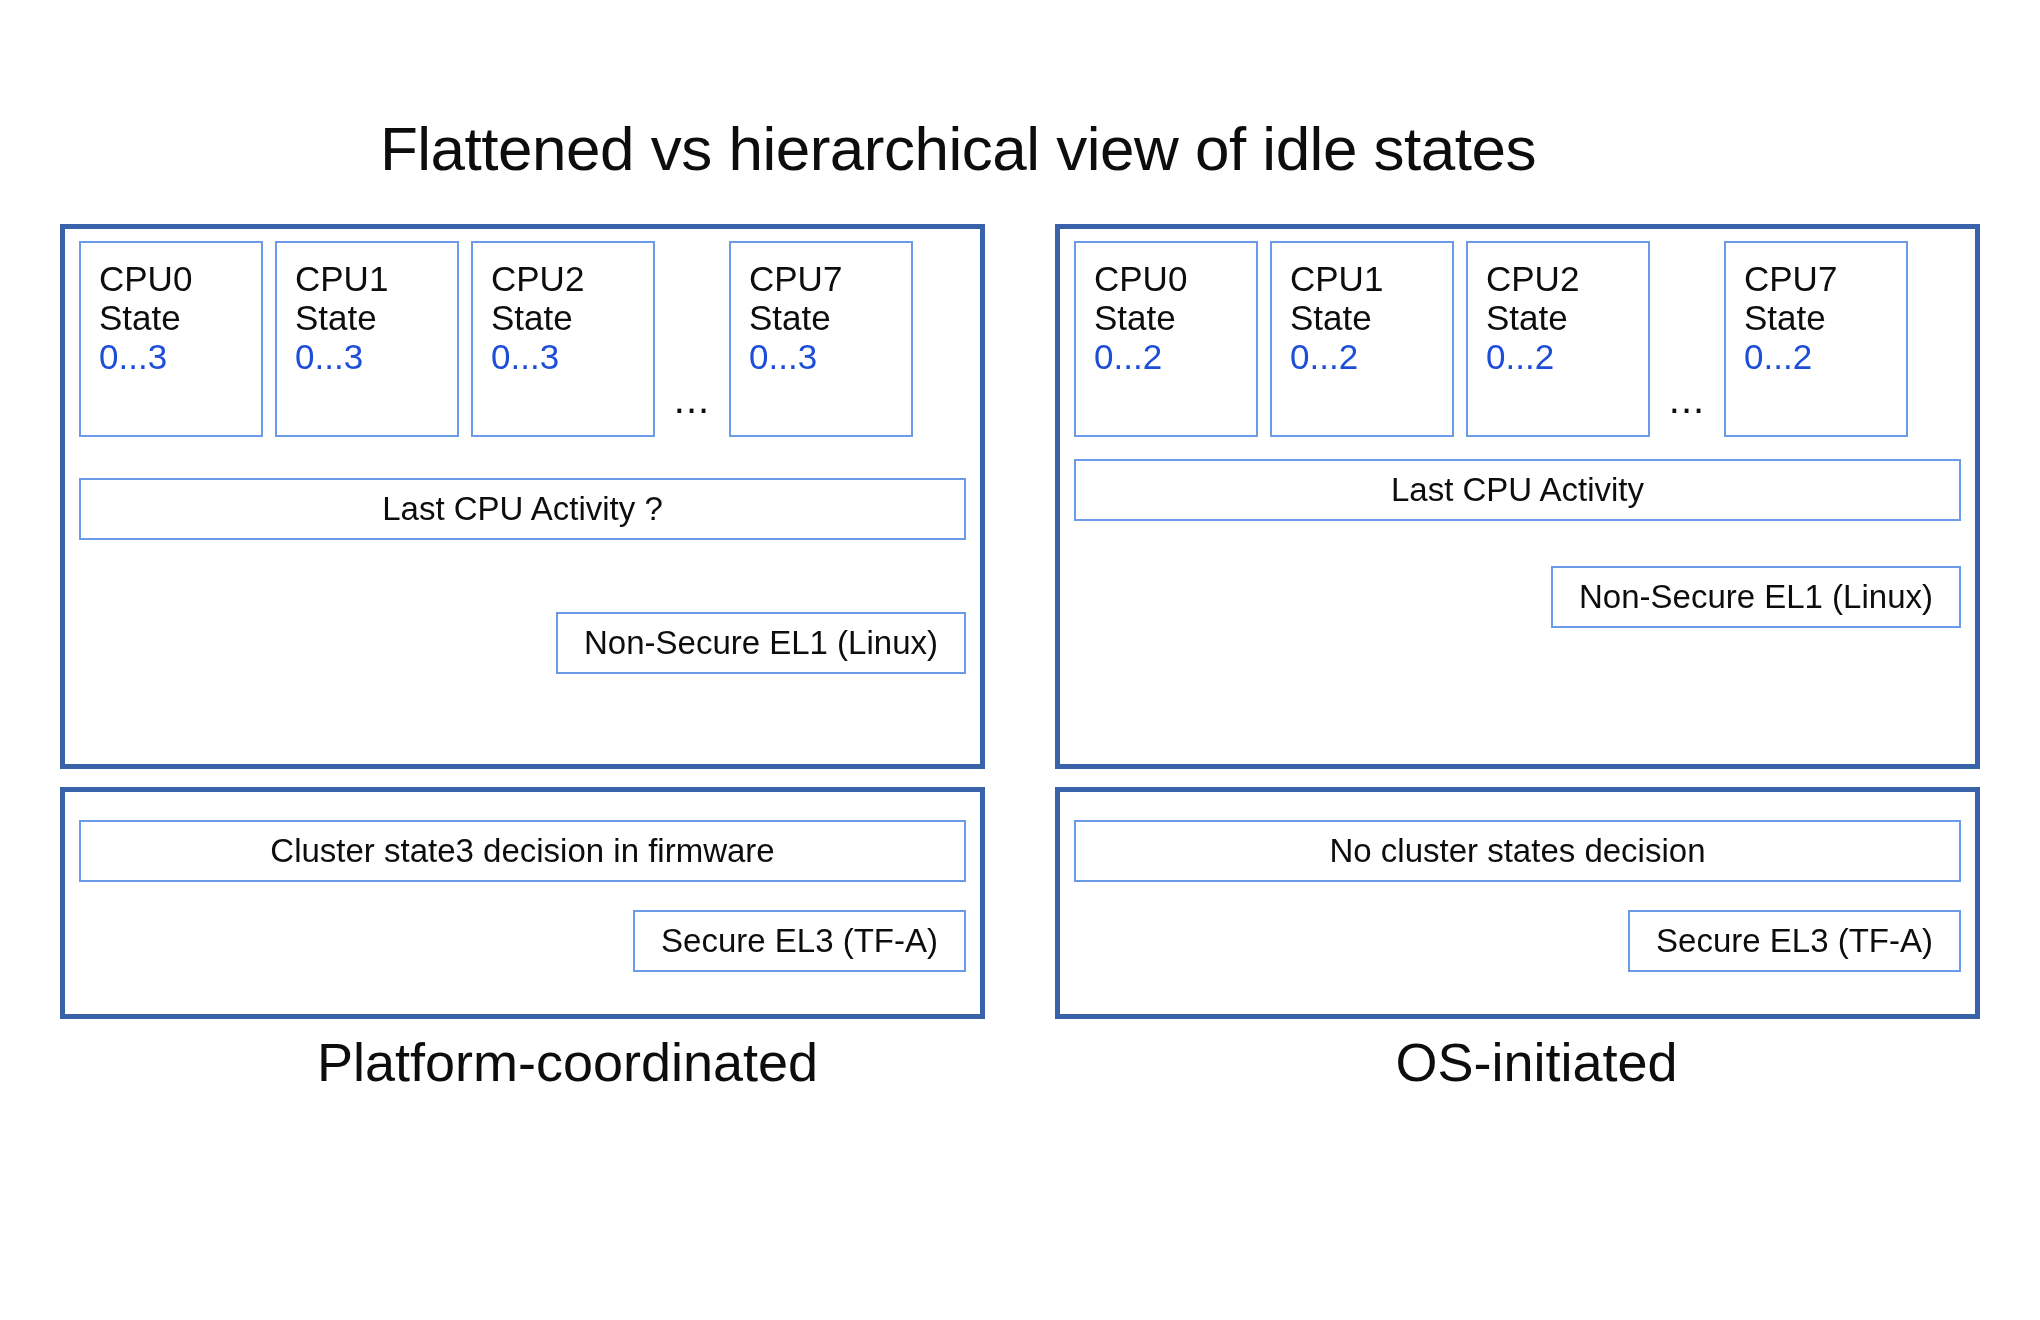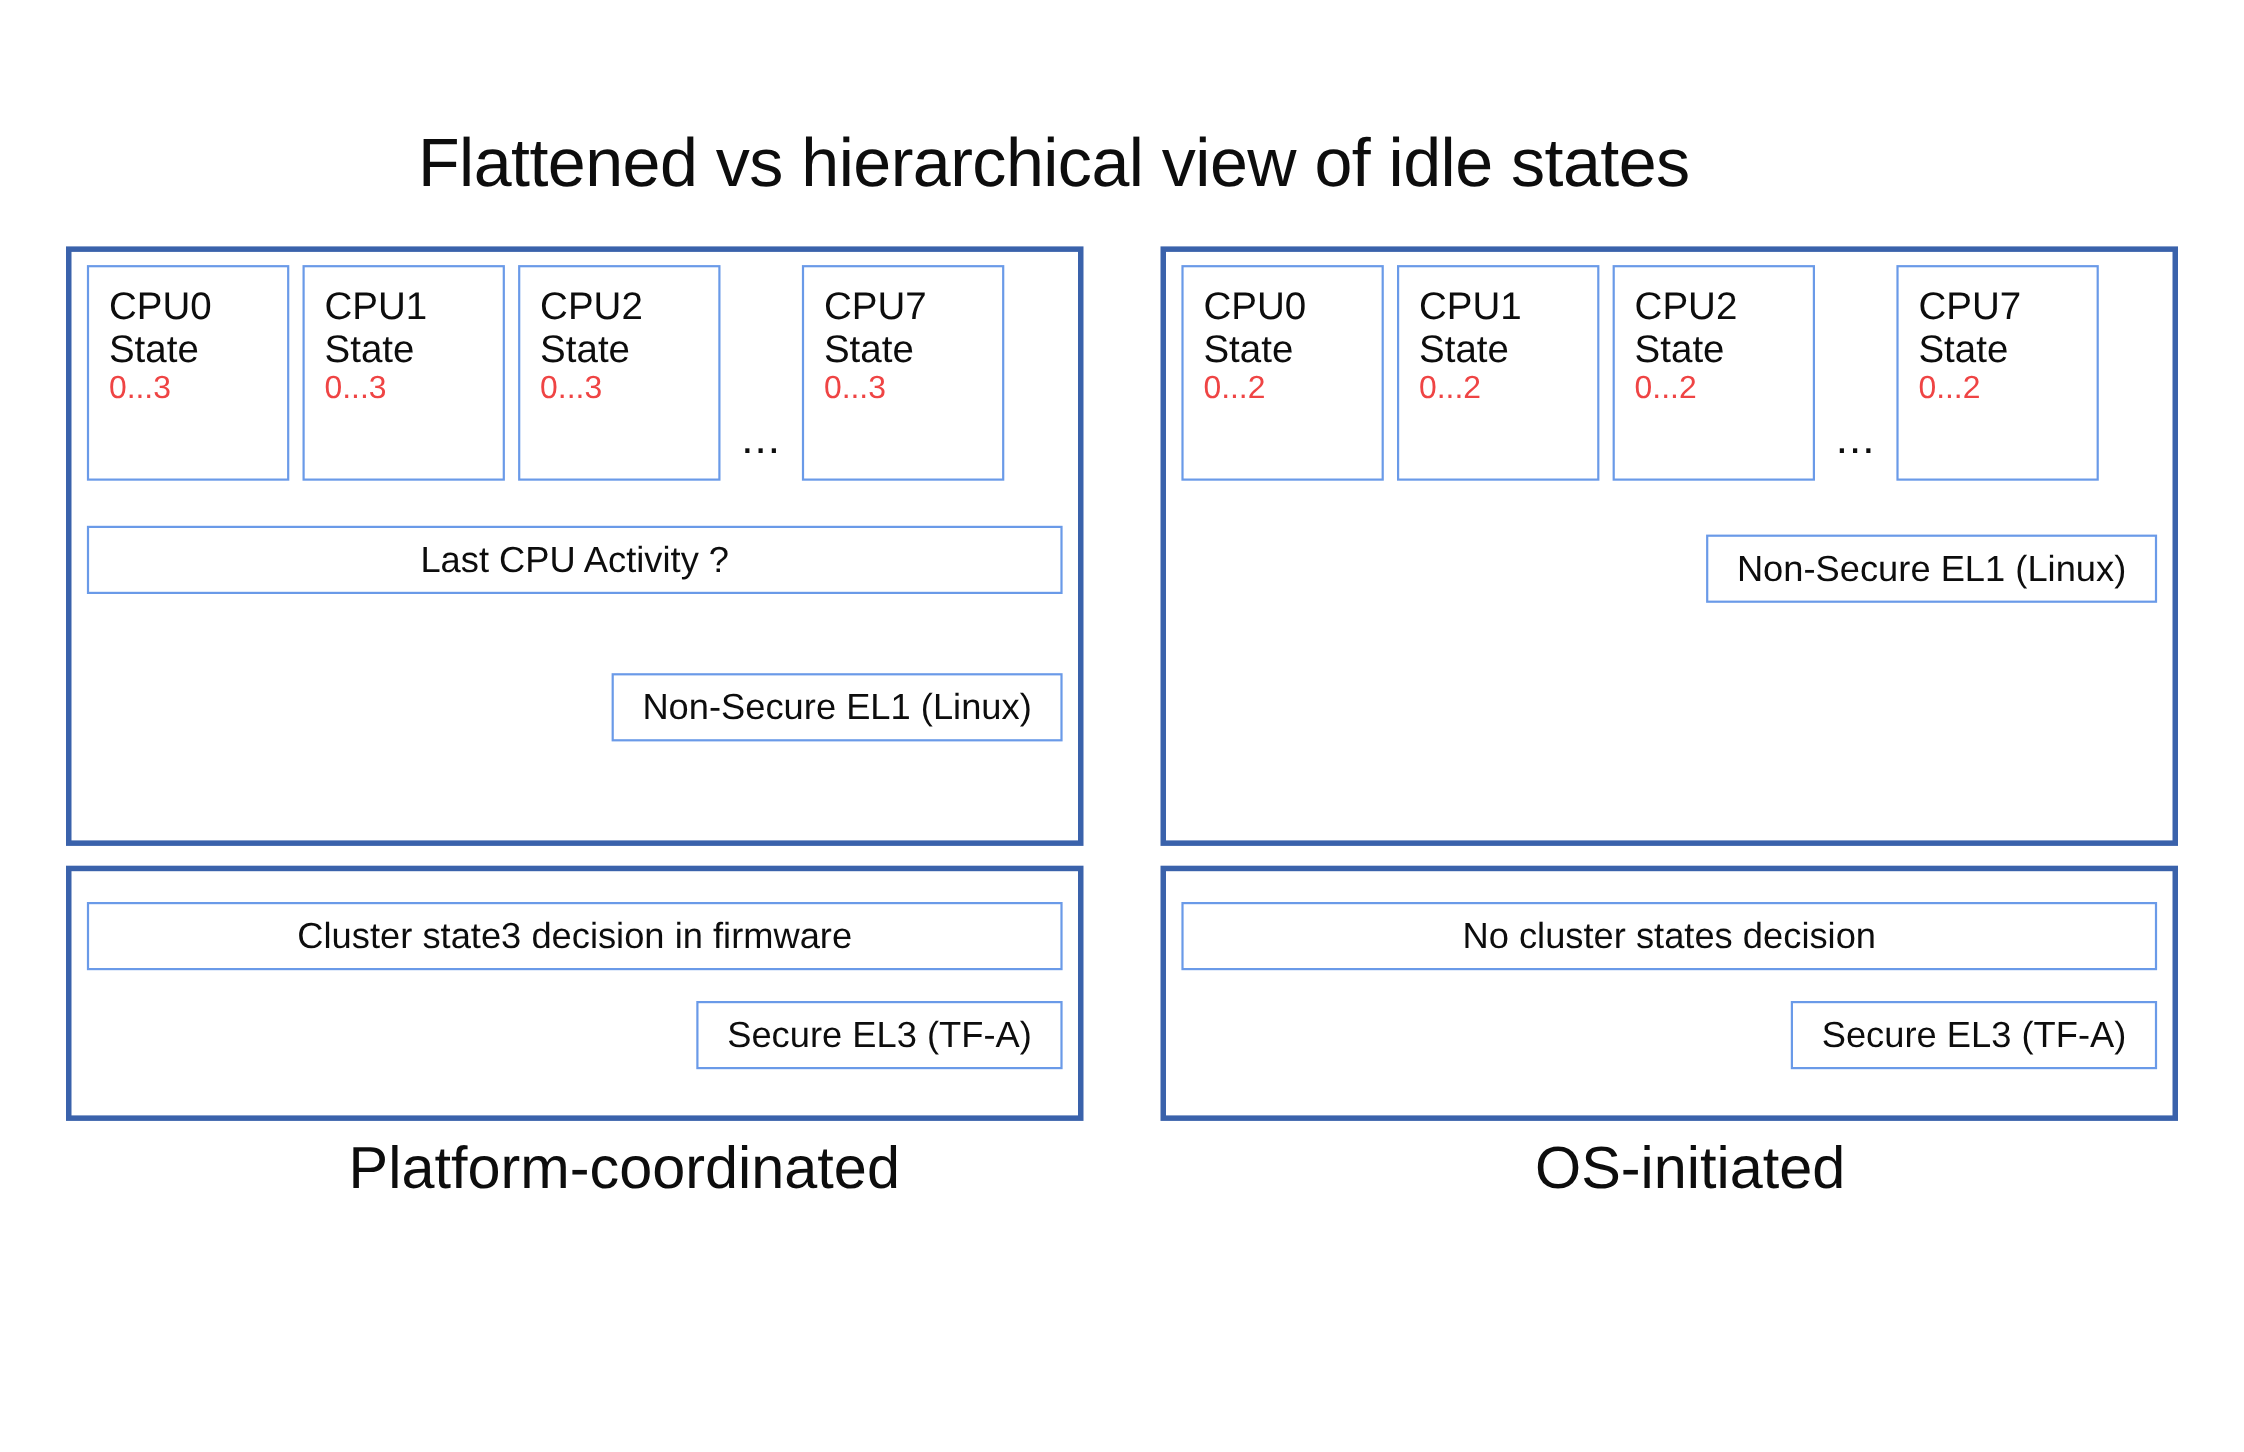--- a/index.html
+++ b/index.html
@@ -84,23 +84,23 @@
     font-size: 35px;
     line-height: 1.05;
     color: #0d0d0d;
   }
   .cpu-state {
     font-size: 35px;
     line-height: 1.12;
     color: #0d0d0d;
   }
   .cpu-state-range {
-    font-size: 29px;
+    font-size: 35px;
     line-height: 1.12;
-    color: #ef4444;
+    color: #1d4ed8;
   }
   .cpu-ellipsis {
     flex: 0 0 auto;
     width: 50px;
     align-self: flex-end;
     text-align: center;
     font-size: 40px;
     line-height: 1;
     padding-bottom: 22px;
     color: #0d0d0d;
@@ -250,20 +250,21 @@
 
         <div class="cpu-box">
           <div class="cpu-name">CPU7</div>
           <div class="cpu-state">State</div>
           <div class="cpu-state-range">0...2</div>
         </div>
 
       </div>
 
 
+      <div class="wide-bar bar-last-activity-right">Last CPU Activity</div>
 
       <div class="level-tag-wrap">
         <div class="level-tag tag-el1-right">Non-Secure EL1 (Linux)</div>
       </div>
 
     </div>
 
     <div class="panel panel-fw">
       <div class="wide-bar bar-fw">No cluster states decision</div>
       <div class="level-tag-wrap">

